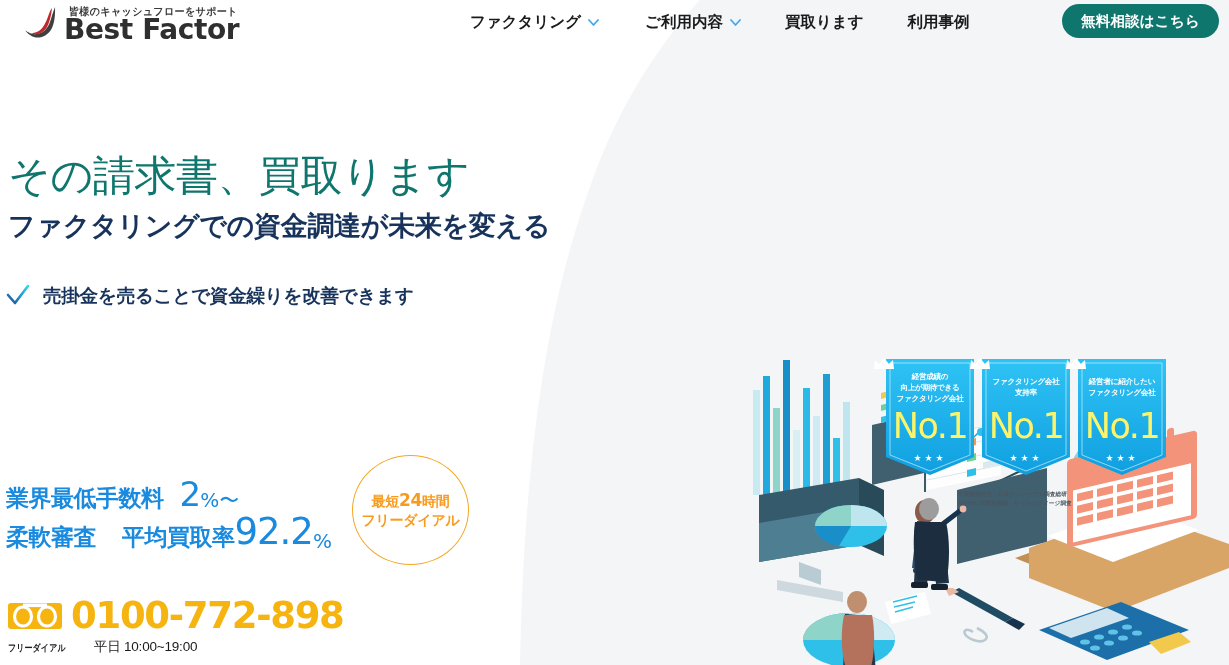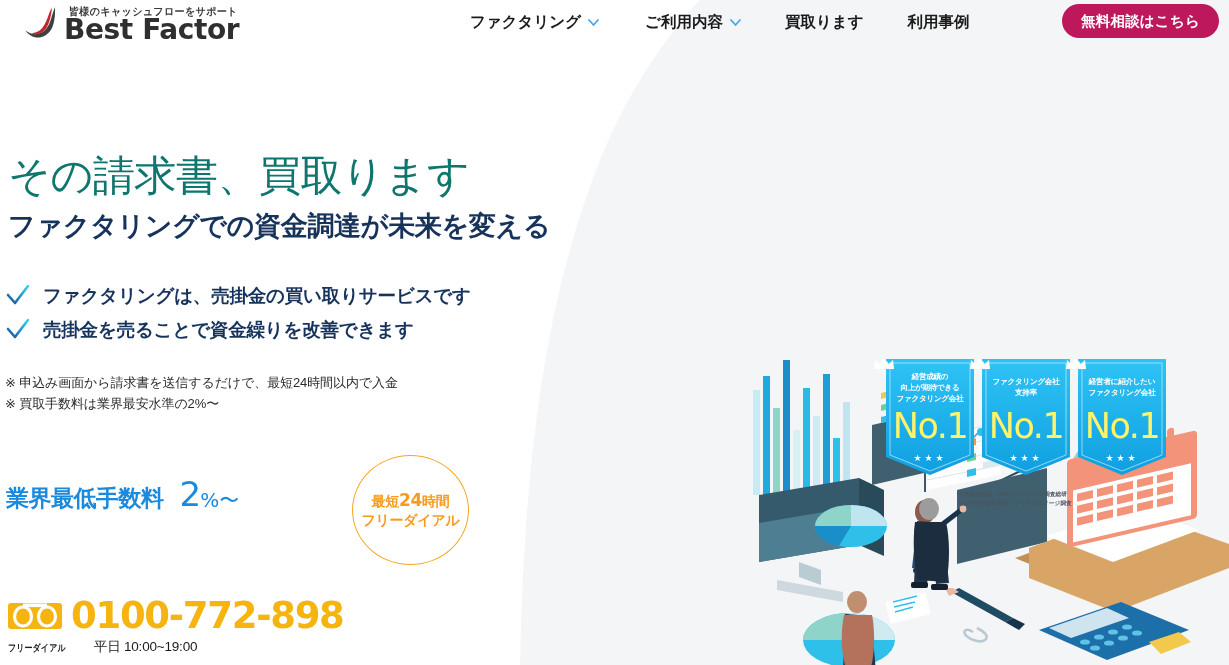--- a/index.html
+++ b/index.html
@@ -39,21 +39,21 @@
   .nav-item {
     display:flex; align-items:center; gap:7px;
     font-size:15.5px; font-weight:700; color:#1b1b1b; white-space:nowrap;
     cursor:pointer; padding:0 0;
   }
   .nav-gap1 { width:46px; } .nav-gap2 { width:44px; } .nav-gap3 { width:44px; }
   .chev { display:inline-block; width:11px; height:7px; }
 
   .cta-btn {
     position:absolute; right:10px; top:4px;
-    background:#be185d; color:#fff; border:none; border-radius:18px;
+    background:#0f766e; color:#fff; border:none; border-radius:18px;
     height:34px; padding:0 19px; font-size:14.5px; font-weight:700;
     letter-spacing:.2px; cursor:pointer; white-space:nowrap;
     font-family:"Liberation Sans",sans-serif;
   }
 
   
   .hero-left { position:absolute; left:0; top:0; width:640px; height:665px; z-index:20; }
 
   .h1 {
     position:absolute; left:8px; top:148px;
@@ -179,57 +179,48 @@
 
   <button class="cta-btn">無料相談はこちら</button>
 </div>
 
 <div class="hero-left">
 
   <h1 class="h1">その請求書、買取ります</h1>
   <h2 class="h2">ファクタリングでの資金調達が未来を変える</h2>
 
   <div class="checks">
-    <div class="check-row">
-      <svg class="check-ico" viewBox="0 0 24 22">
-        <defs>
-            <linearGradient id="cg1" x1="0" y1="1" x2="1" y2="0">
-          <stop offset="0" stop-color="#1a4fa0"></stop>
-              <stop offset="1" stop-color="#35d6e8"></stop>
-        </linearGradient>
-          </defs>
-        <path d="M2,11 L9,19 L22,2" fill="none" stroke="url(#cg1)" stroke-width="2.6" stroke-linecap="round" stroke-linejoin="round"></path>
-      </svg>
-      <span class="check-txt">ファクタリングは、売掛金の買い取りサービスです</span>
-    </div>
     <div class="check-row">
       <svg class="check-ico" viewBox="0 0 24 22">
         <defs>
             <linearGradient id="cg2" x1="0" y1="1" x2="1" y2="0">
           <stop offset="0" stop-color="#1a4fa0"></stop>
               <stop offset="1" stop-color="#35d6e8"></stop>
         </linearGradient>
           </defs>
         <path d="M2,11 L9,19 L22,2" fill="none" stroke="url(#cg2)" stroke-width="2.6" stroke-linecap="round" stroke-linejoin="round"></path>
       </svg>
       <span class="check-txt">売掛金を売ることで資金繰りを改善できます</span>
     </div>
   </div>
 
-  <div class="notes">
-    <div class="note">※ 申込み画面から請求書を送信するだけで、最短24時間以内で入金</div>
-    <div class="note">※ 買取手数料は業界最安水準の2%〜</div>
-  </div>
 
   <div class="stats">
     <div class="stat-line">
       <span class="stat-lbl">業界最低手数料</span>
       <span class="stat-sp"></span>
       <span class="stat-num">2</span>
       <span class="stat-unit">%〜</span>
+    </div>
+    <div class="stat-line">
+      <span class="stat-lbl">柔軟審査</span>
+      <span class="stat-sp" style="width:26px"></span>
+      <span class="stat-lbl">平均買取率</span>
+      <span class="stat-num big">92.2</span>
+      <span class="stat-unit">%</span>
     </div>
   </div>
 
   <div class="speed-badge">
     <div class="speed-l1">
       <span>最短</span><span class="num">24</span><span>時間</span>
     </div>
     <div class="speed-l2">フリーダイアル</div>
   </div>
 

